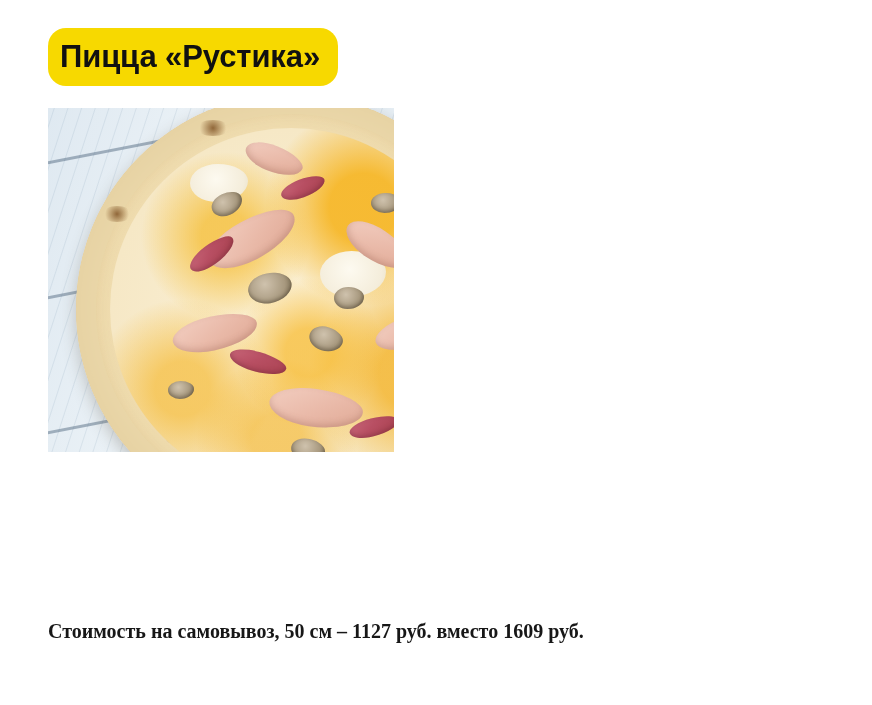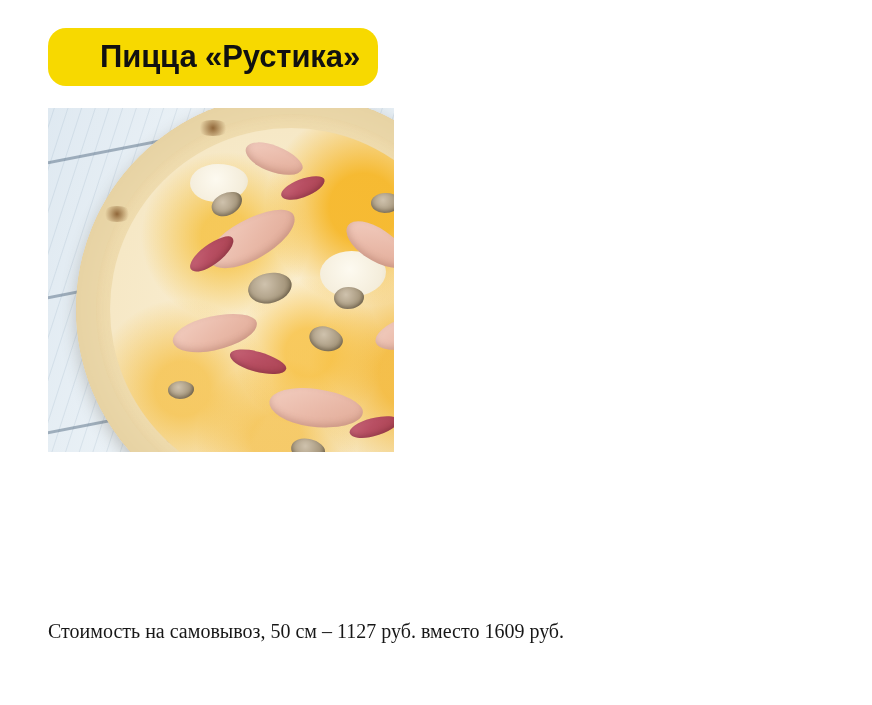--- a/index.html
+++ b/index.html
@@ -42,21 +42,20 @@
   }
   .title-badge .title-text {
     font-family: "Liberation Sans", sans-serif;
     font-weight: bold;
     font-size: 31px;
     line-height: 1;
     letter-spacing: -0.1px;
     color: #111111;
     white-space: nowrap;
     padding-bottom: 2px;
-    margin-left: 40px;
   }
 
   
   .photo {
     position: absolute;
     left: 48px;
     top: 108px;
     width: 346px;
     height: 344px;
     overflow: hidden;
@@ -152,21 +151,21 @@
     font-size: 25px;
     line-height: 35px;
     color: #1b1b1b;
   }
   .price-line {
     position: absolute;
     left: 48px;
     top: 598px;
     width: 800px;
     font-family: "Liberation Serif", serif;
-    font-weight: normal;
+    font-weight: bold;
     font-size: 20px;
     line-height: 26px;
     color: #171717;
   }
 </style>
 </head>
 <body>
 
 <div class="card">
 

